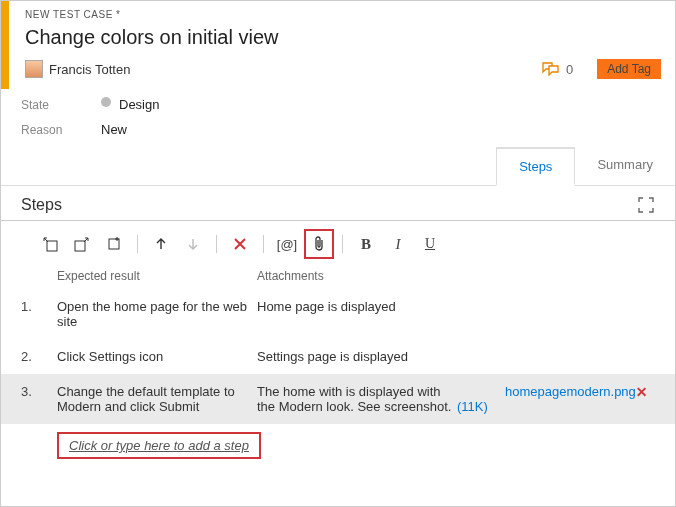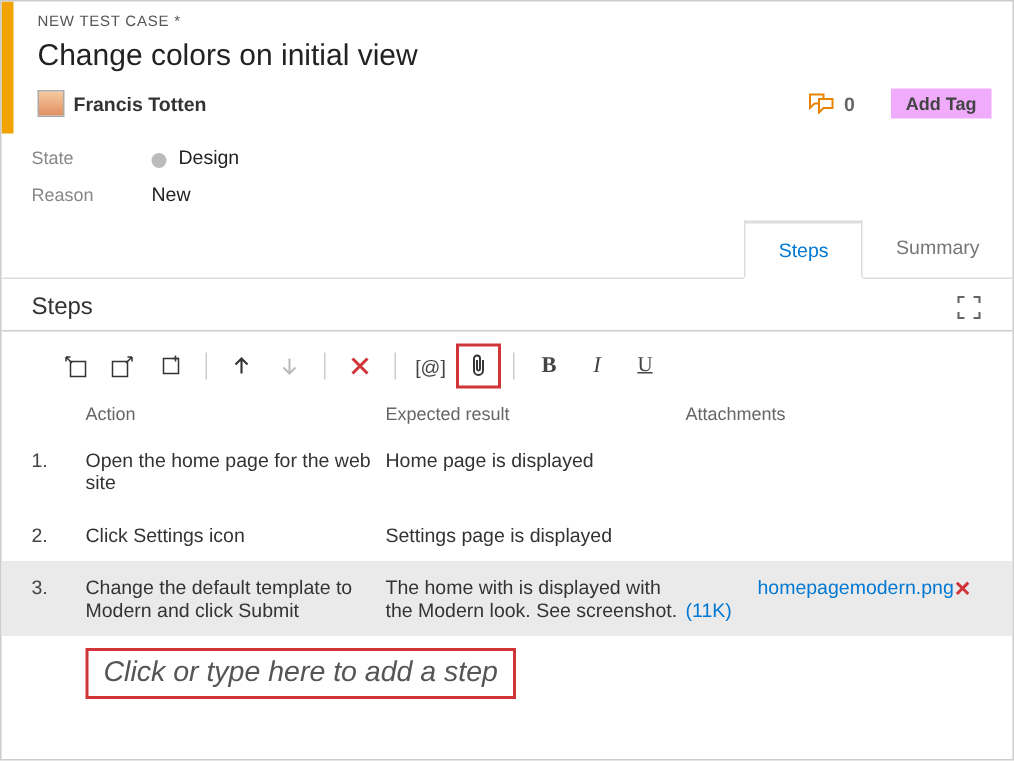--- a/index.html
+++ b/index.html
@@ -2,30 +2,30 @@
 <html><head>
 <meta charset="utf-8">
 <style>
   * { box-sizing: border-box; margin: 0; padding: 0; }
   body { font-family: "Segoe UI", Arial, sans-serif; font-size: 13px; color: #333; background: #fff; width: 676px; height: 507px; overflow: hidden; border: 1px solid #ccc; }
   .header { display: flex; }
   .orange-bar { width: 8px; background: #f2a300; }
   .header-main { flex: 1; padding: 8px 14px 10px 16px; }
   .breadcrumb { font-size: 10px; letter-spacing: 0.5px; color: #555; margin-bottom: 6px; }
   .title { font-size: 20px; font-weight: 300; color: #222; margin-bottom: 10px; }
-  .meta-row { display: flex; align-items: center; gap: 6px; font-weight: bold; }
+  .meta-row { display: flex; align-items: center; gap: 6px; }
   .avatar { width: 18px; height: 18px; background: linear-gradient(#f7c9a0, #e09060); border:1px solid #aaa; }
   .owner { font-size: 13px; color: #333; }
   .discussion { margin-left: auto; display: flex; align-items: center; gap: 6px; color: #666; }
   .discussion svg { display:block; }
-  .add-tag { margin-left: 18px; background: #f0abfc; padding: 3px 10px; font-size: 12px; color: #444; }
+  .add-tag { margin-left: 18px; background: #f97316; padding: 3px 10px; font-size: 12px; color: #444; }
   .fields { display: flex; padding: 8px 20px 4px 20px; gap: 40px; flex-direction: column; }
   .fcol { display: grid; grid-template-columns: 70px auto; row-gap: 10px; column-gap: 10px; align-items:center; }
   .flabel { font-size: 12px; color: #888; }
-  .fval { font-size: 13px; color: #222; display:flex; align-items:flex-end; gap:8px;}
+  .fval { font-size: 13px; color: #222; display:flex; align-items:flex-start; gap:8px;}
   .dot { width:10px; height:10px; border-radius:50%; background:#bbb; display:inline-block; }
   .tabs { display: flex; justify-content: flex-end; border-bottom: 1px solid #ddd; margin-top: 6px; }
   .tab { padding: 10px 22px 10px 22px; font-size: 13px; color: #777; cursor:pointer; }
   .tab.active { color: #0078d4; border-top: 2px solid #ddd; border-left:1px solid #ddd; border-right:1px solid #ddd; border-bottom: 2px solid #fff; margin-bottom:-1px; background:#fff; }
   .section-hdr { display:flex; align-items:center; padding: 10px 20px 6px 20px; border-bottom: 1px solid #ccc; }
   .section-title { font-size: 16px; color:#333; flex:1; }
   .expand svg { display:block; }
   .toolbar { display:flex; align-items:center; gap: 2px; padding: 8px 34px; }
   .tbtn { width: 30px; height: 30px; display:flex; align-items:center; justify-content:center; color:#444; cursor:pointer; }
   .tbtn.dis { color:#bbb; }
@@ -34,21 +34,21 @@
   .highlight-box { border: 2px solid #d13438; }
   .cols { display:grid; grid-template-columns: 36px 200px 200px 1fr; padding: 2px 20px 6px 20px; font-size:12px; color:#666; }
   .steps { }
   .step { display:grid; grid-template-columns: 36px 200px 200px 1fr 22px; padding: 10px 20px; font-size:13px; align-items:start; }
   .step.sel { background:#eaeaea; }
   .snum { color:#444; }
   .attlink { color:#0078d4; text-decoration:none;padding-left:48px; }
   .attdel { color:#d13438; font-weight:bold; cursor:pointer; font-size:14px; }
   .addrow { padding: 8px 20px 14px 56px; }
   .addbox { border:2px solid #d13438; display:inline-block; padding: 4px 10px; }
-  .addtext { font-style: italic; color:#555; font-size:19px; }
+  .addtext { font-style: italic; color:#555; font-size:13px;text-decoration:underline; }
   .bold { font-weight:bold; font-size:15px; font-family:"Times New Roman",serif; }
   .ital { font-style:italic; font-size:15px; font-family:"Times New Roman",serif; }
   .under { text-decoration: underline; font-size:14px; font-family:"Times New Roman",serif; }
 </style>
 </head>
 <body>
 
 <div class="header">
   <div class="orange-bar"></div>
   <div class="header-main">
@@ -149,21 +149,20 @@
   <div class="tbtn">
       <span class="ital">I</span>
     </div>
   <div class="tbtn">
       <span class="under">U</span>
     </div>
 </div>
 
 <div class="cols">
   <div></div>
-  <div>Action</div>
   <div>Expected result</div>
   <div>Attachments</div>
 </div>
 
 <div class="steps">
   <div class="step">
     <div class="snum">1.</div>
     <div>Open the home page for the web site</div>
     <div>Home page is displayed</div>
     <div></div>

